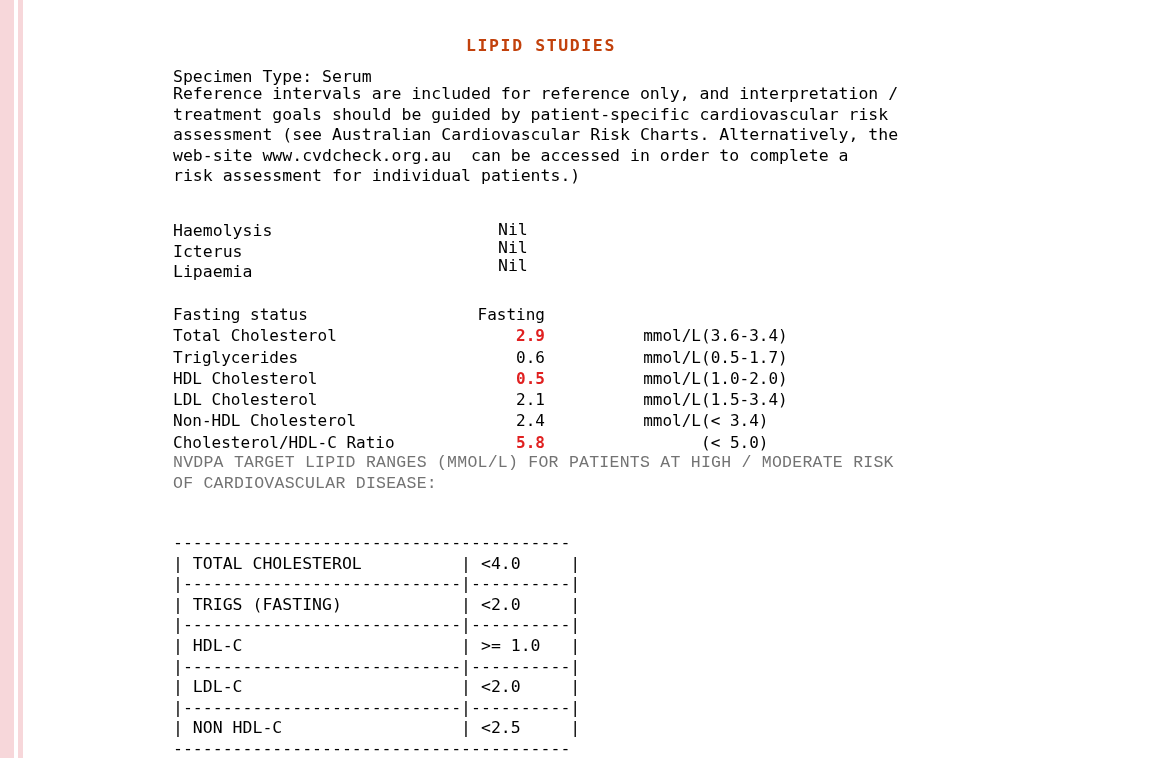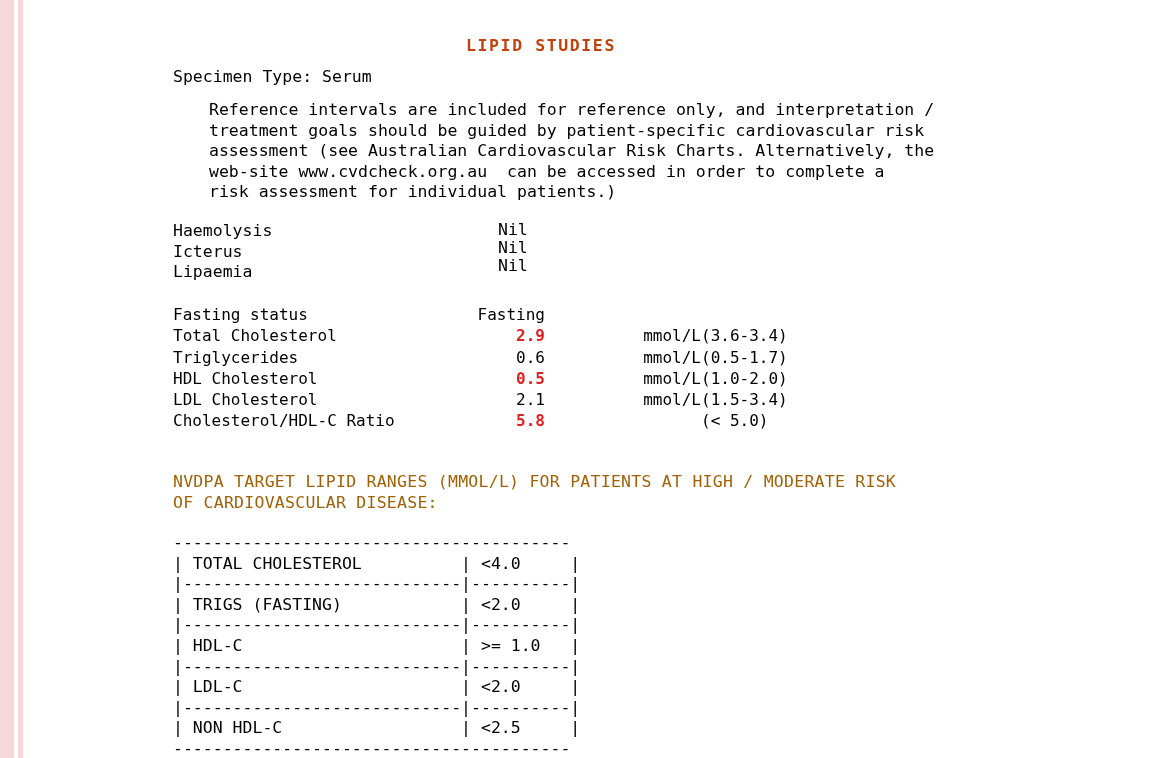--- a/index.html
+++ b/index.html
@@ -67,21 +67,21 @@
   .block {
     position: absolute;
     left: 143px;
     font-size: 16.5px;
     line-height: 20.6px;
     color: #000000;
     white-space: pre;
   }
 
   .specimen { top: 59px; margin-top: 8px; }
-  .disclaimer { top: 100px; margin-left: 36px; }
+  .disclaimer { top: 84px; }
   .indices { top: 221px; }
   .indices-vals {
     position: absolute;
     left: 468px;
     top: 221px;
     font-size: 16.5px;
     line-height: 18px;
     white-space: pre;
     color: #000000;
   }
@@ -120,26 +120,27 @@
   }
   .results .c-ref {
     display: inline-block;
     white-space: pre;
   }
   .abnormal { color: #e02020; font-weight: bold; }
 
   .nvdpa {
     position: absolute;
     left: 143px;
-    top: 472px;
+    top: 453px;
     font-size: 16.5px;
     line-height: 20.6px;
     letter-spacing: 0.25px;
     white-space: pre;
-    color: #a16207;
+    color: #737373;
+    font-family: Liberation Mono, monospace;
   }
 
   .ascii-table {
     position: absolute;
     left: 143px;
     top: 533px;
     font-size: 16.5px;
     line-height: 20.6px;
     white-space: pre;
     color: #000000;
@@ -184,20 +185,23 @@
     <div class="row">
       <span class="c-name">Triglycerides</span><span class="c-val">0.6</span><span class="c-unit">mmol/L</span><span class="c-ref">(0.5-1.7)</span>
     </div>
     <div class="row">
       <span class="c-name">HDL Cholesterol</span><span class="c-val abnormal">0.5</span><span class="c-unit">mmol/L</span><span class="c-ref">(1.0-2.0)</span>
     </div>
     <div class="row">
       <span class="c-name">LDL Cholesterol</span><span class="c-val">2.1</span><span class="c-unit">mmol/L</span><span class="c-ref">(1.5-3.4)</span>
     </div>
     <div class="row">
+      <span class="c-name">Non-HDL Cholesterol</span><span class="c-val">2.4</span><span class="c-unit">mmol/L</span><span class="c-ref">(&lt; 3.4)</span>
+    </div>
+    <div class="row">
       <span class="c-name">Cholesterol/HDL-C Ratio</span><span class="c-val abnormal">5.8</span><span class="c-unit"></span><span class="c-ref">(&lt; 5.0)</span>
     </div>
   </div>
 
   <div class="nvdpa">NVDPA TARGET LIPID RANGES (MMOL/L) FOR PATIENTS AT HIGH / MODERATE RISK
 OF CARDIOVASCULAR DISEASE:</div>
 
   <div class="ascii-table">----------------------------------------
 | TOTAL CHOLESTEROL          | &lt;4.0     |
 |----------------------------|----------|

